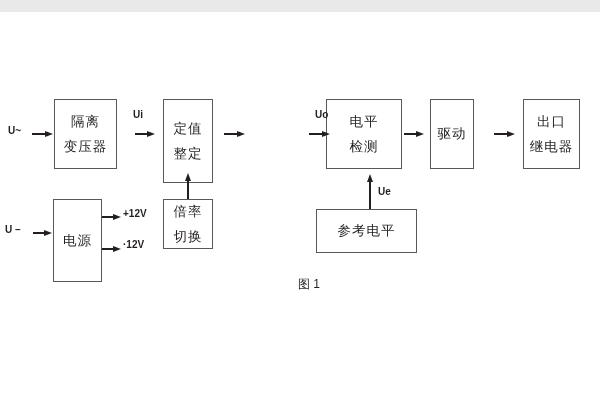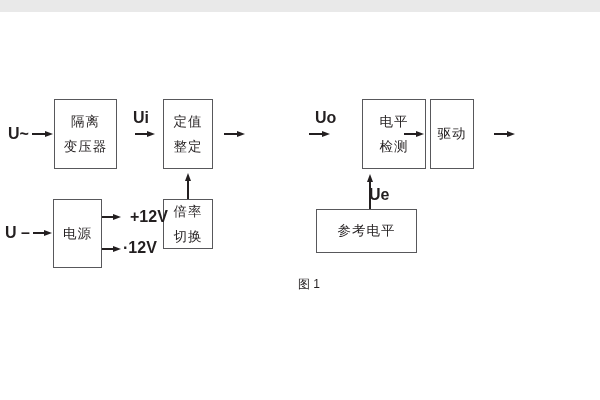--- a/index.html
+++ b/index.html
@@ -27,21 +27,21 @@
     justify-content:center;
     gap:11px;
     font-size:13.5px;
     color:var(--text);
     letter-spacing:1px;
     line-height:1;
     box-sizing:border-box;
   }
   .lbl{
     position:absolute;
-    font-size:16px;
+    font-size:10px;
     font-weight:600;
     color:var(--text);
     white-space:nowrap;
     line-height:1;
   }
   .caption{
     position:absolute;
     font-size:12px;
     font-weight:400;
     color:var(--text);
@@ -81,56 +81,60 @@
 </head>
 <body>
 
 <div class="canvas">
 
   <div class="box" style="left:54px;top:87px;width:63px;height:70px">
     <span>隔离</span>
     <span>变压器</span>
   </div>
 
-  <div class="box" style="left:163px;top:87px;width:50px;height:70px">
+  <div class="box" style="left:163px;top:87px;width:50px;height:84px">
     <span>定值</span>
     <span>整定</span>
   </div>
 
 
-  <div class="box" style="left:362px;top:87px;width:64px;height:70px">
+  <div class="box" style="left:326px;top:87px;width:76px;height:70px">
     <span>电平</span>
     <span>检测</span>
   </div>
 
   <div class="box" style="left:430px;top:87px;width:44px;height:70px">
     <span>驱动</span>
   </div>
 
+  <div class="box" style="left:523px;top:87px;width:57px;height:70px">
+    <span>出口</span>
+    <span>继电器</span>
+  </div>
 
-  <div class="box" style="left:53px;top:187px;width:49px;height:69px">
+  <div class="box" style="left:53px;top:187px;width:49px;height:83px">
     <span>电源</span>
   </div>
 
   <div class="box" style="left:163px;top:187px;width:50px;height:50px">
     <span>倍率</span>
     <span>切换</span>
   </div>
 
   <div class="box" style="left:316px;top:197px;width:101px;height:44px">
     <span>参考电平</span>
   </div>
 
   <span class="lbl" style="left:8px;top:114px">U~</span>
   <span class="lbl" style="left:133px;top:98px">Ui</span>
   <span class="lbl" style="left:315px;top:98px">Uo</span>
-  <span class="lbl" style="left:130px;top:197px">+12V</span>
+  <span class="lbl" style="left:123px;top:197px">+12V</span>
   <span class="lbl" style="left:123px;top:228px">·12V</span>
   <span class="lbl" style="left:5px;top:213px">U –</span>
-  <span class="lbl" style="left:369px;top:175px">Ue</span>
+  <span class="lbl" style="left:378px;top:175px">Ue</span>
 
   <span class="caption" style="left:298px;top:264px">图 1</span>
 
   <div class="arrow-r" style="left:32px;top:121px;width:13px"></div>
   <div class="arrow-r" style="left:135px;top:121px;width:12px"></div>
   <div class="arrow-r" style="left:224px;top:121px;width:13px"></div>
   <div class="arrow-r" style="left:309px;top:121px;width:13px"></div>
   <div class="arrow-r" style="left:404px;top:121px;width:12px"></div>
   <div class="arrow-r" style="left:494px;top:121px;width:13px"></div>
 

